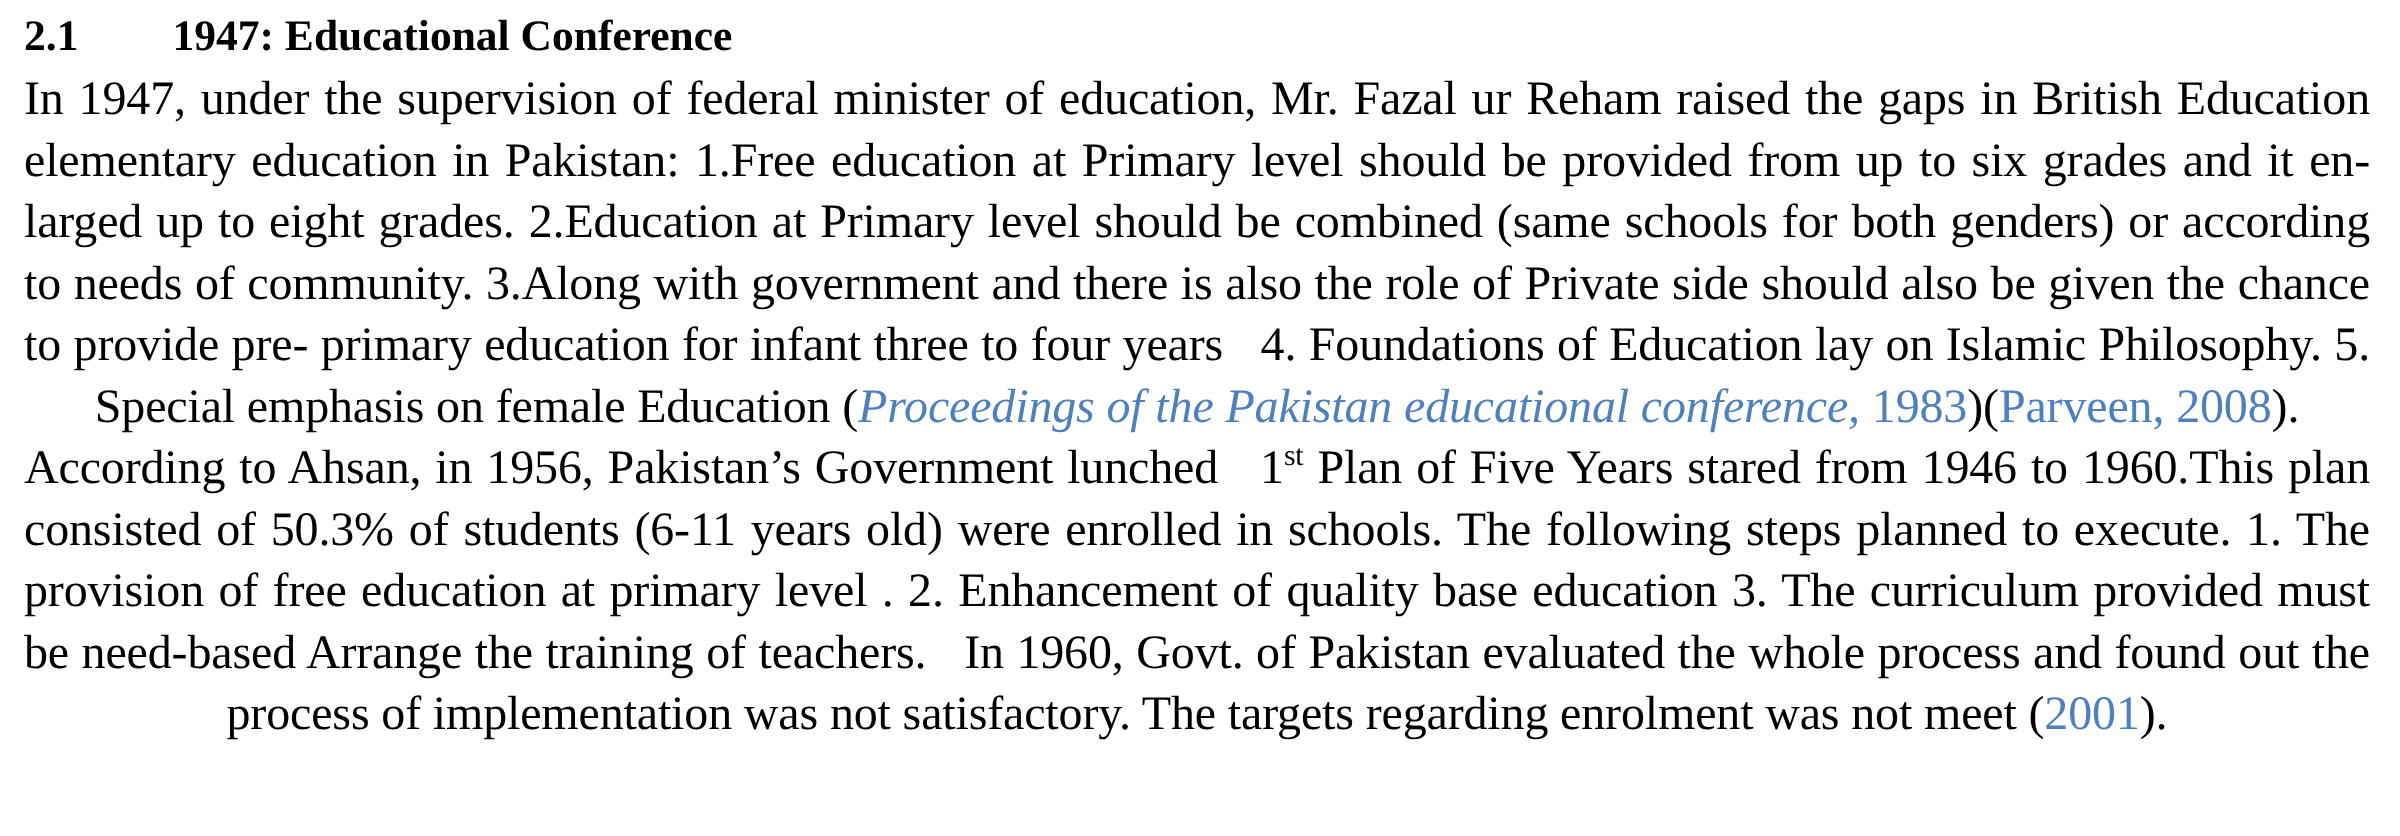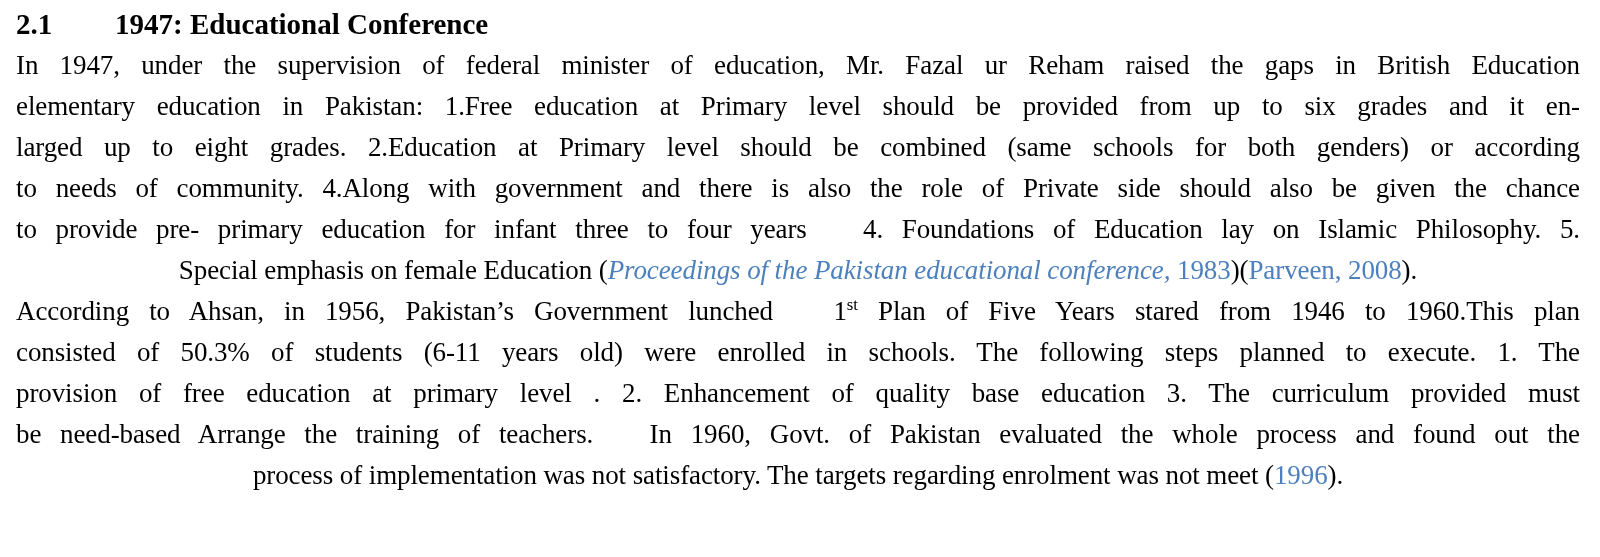--- a/index.html
+++ b/index.html
@@ -19,21 +19,21 @@
     font-size: 29px;
     line-height: 42px;
     height: 42px;
     white-space: nowrap;
   }
   .heading .hnum {
     display: inline-block;
     width: 99px;
   }
   .line {
-    font-size: 27px;
+    font-size: 32px;
     line-height: 41px;
     height: 41px;
     overflow: hidden;
     text-align: justify;
     letter-spacing: -0.1px;
   }
   
   .line.just::after {
     content: "";
     display: inline-block;
@@ -57,32 +57,32 @@
 
 <div class="doc">
 
   <div class="heading">
     <span class="hnum">2.1</span><span>1947: Educational Conference</span>
   </div>
 
   <div class="line just">In 1947, under the supervision of federal minister of education, Mr. Fazal ur Reham raised the gaps in British Education</div>
   <div class="line just">elementary education in Pakistan: 1.Free education at Primary level should be provided from up to six grades and it en-</div>
   <div class="line just">larged up to eight grades. 2.Education at Primary level should be combined (same schools for both genders) or according</div>
-  <div class="line just">to needs of community. 4.Along with government and there is also the role of Private side should also be given the chance</div>
+  <div class="line just">to needs of community. 3.Along with government and there is also the role of Private side should also be given the chance</div>
   <div class="line just">to provide pre- primary education for infant three to four years&nbsp;&nbsp; 4. Foundations of Education lay on Islamic Philosophy. 5.</div>
 
   <div class="line lastline">
     <span>Special emphasis on female Education (</span><span class="citelink"><span class="ital">Proceedings of the Pakistan educational conference,</span><span> 1983</span></span><span>)(</span><span class="citelink">Parveen, 2008</span><span>).</span>
   </div>
 
   <div class="line just">
     <span>According to Ahsan, in 1956, Pakistan’s Government lunched&nbsp;&nbsp; 1</span><sup class="ord">st</sup><span> Plan of Five Years stared from 1946 to 1960.This plan</span>
   </div>
 
   <div class="line just">consisted of 50.3% of students (6-11 years old) were enrolled in schools. The following steps planned to execute. 1. The</div>
   <div class="line just">provision of free education at primary level . 2. Enhancement of quality base education 3. The curriculum provided must</div>
   <div class="line just">be need-based Arrange the training of teachers.&nbsp;&nbsp; In 1960, Govt. of Pakistan evaluated the whole process and found out the</div>
 
   <div class="line lastline">
-    <span>process of implementation was not satisfactory. The targets regarding enrolment was not meet (</span><span class="citelink">1996</span><span>).</span>
+    <span>process of implementation was not satisfactory. The targets regarding enrolment was not meet (</span><span class="citelink">2001</span><span>).</span>
   </div>
 
 </div>
 
 </body></html>

